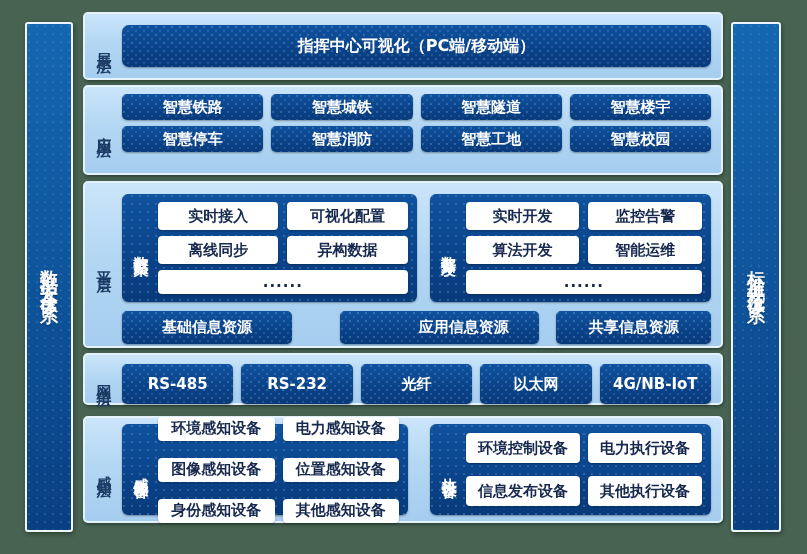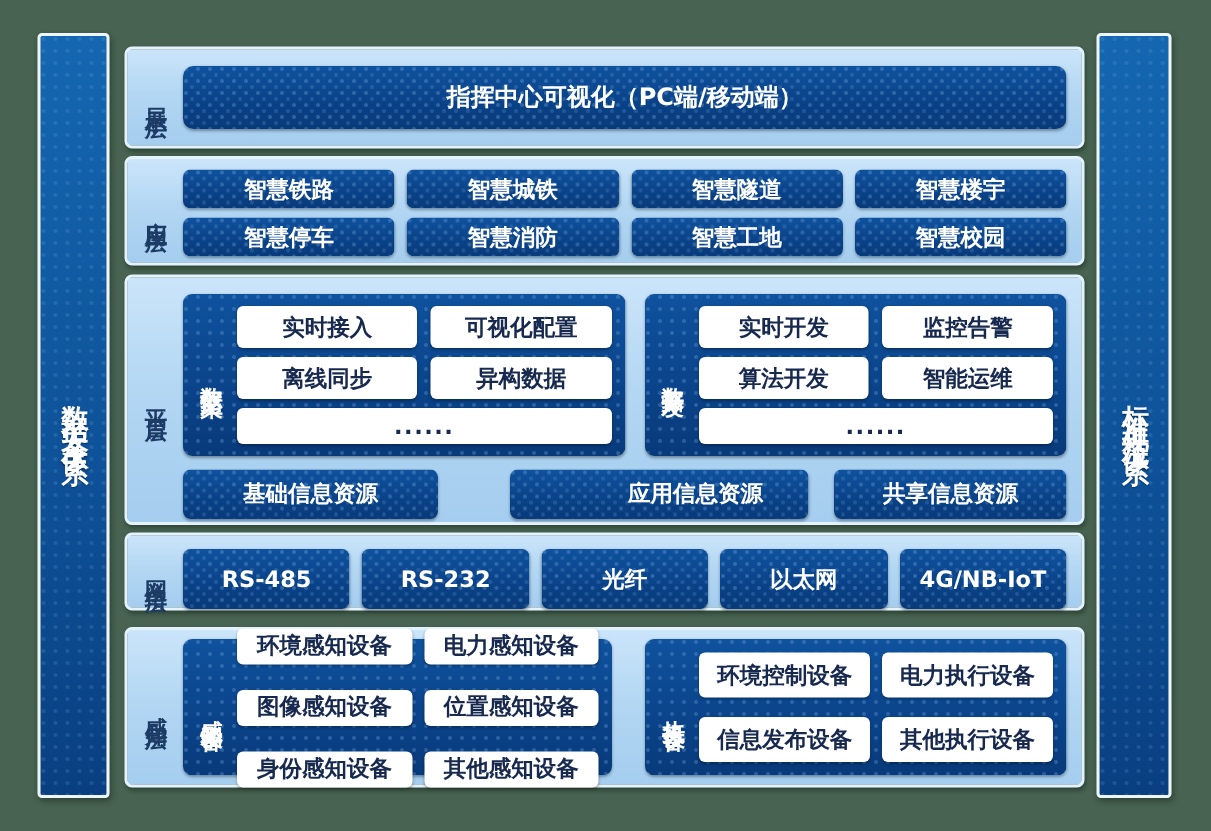--- a/index.html
+++ b/index.html
@@ -23,37 +23,37 @@
   }
   .sidebar-left{ left:25px; }
   .sidebar-right{ left:731px; width:50px; }
   .v-big-label{
     writing-mode:vertical-lr; text-orientation:upright;
     color:#ffffff; font-size:18px; font-weight:bold; letter-spacing:7px;
     text-shadow:0 1px 1px rgba(0,0,0,.35);
   }
 
   
-  .main{ position:absolute; left:83px; top:31px; width:640px; display:flex; flex-direction:column; }
+  .main{ position:absolute; left:83px; top:12px; width:640px; display:flex; flex-direction:column; }
   .panel{
     background:linear-gradient(180deg,#cbe5fa 0%,#b3d7f3 45%,#a5cdef 100%);
     border:2px solid #e4f2fd; border-radius:5px;
     box-shadow:1px 2px 3px rgba(10,30,20,.4);
     display:flex; align-items:stretch;
   }
   .layer-label{
     align-self:center; margin-left:9px; width:22px;
     writing-mode:vertical-lr; text-orientation:upright;
     color:#1c3c66; font-size:15px; font-weight:bold; letter-spacing:4px;
     display:flex; justify-content:center;
   }
   .panel-content{ flex:1; }
 
   .panel-display{ height:68px; }
-  .panel-app{ height:73px; margin-top:5px; }
+  .panel-app{ height:90px; margin-top:5px; }
   .panel-platform{ height:167px; margin-top:6px; }
   .panel-network{ height:52px; margin-top:5px; }
   .panel-perception{ height:107px; margin-top:11px; }
 
   
   .dark-box{
     background-image:
       radial-gradient(circle at 2px 2px, rgba(130,180,235,.30) 1px, transparent 1.6px),
       radial-gradient(circle at 6px 6px, rgba(130,180,235,.20) 1px, transparent 1.6px),
       linear-gradient(180deg,#0f529e 0%,#0a4389 55%,#083a7a 100%);

